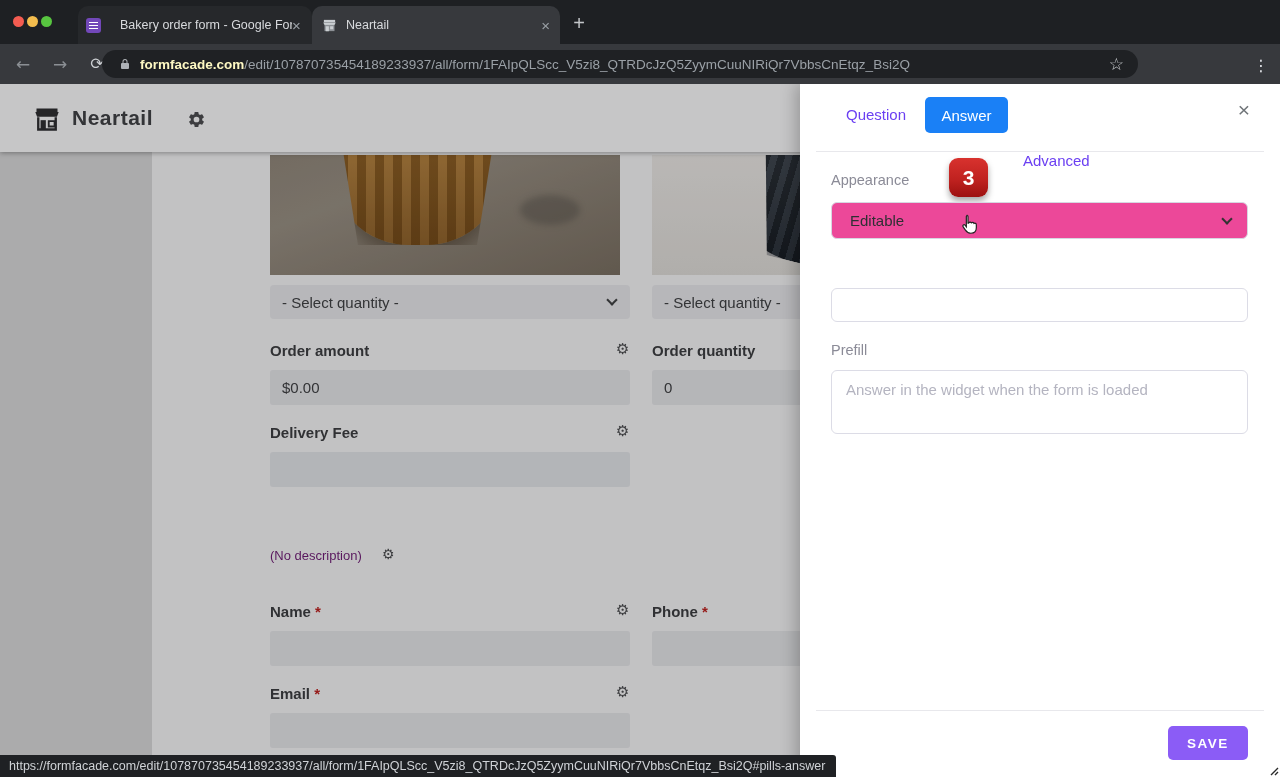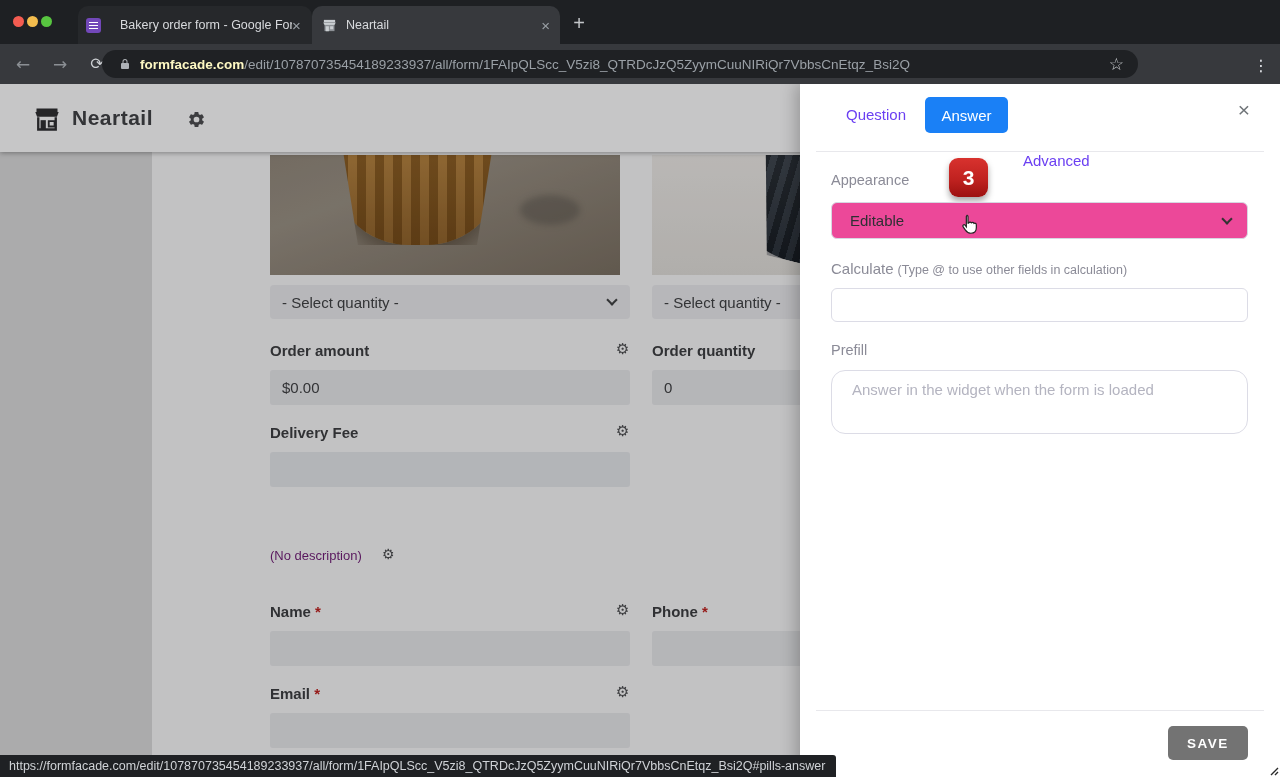--- a/index.html
+++ b/index.html
@@ -50,24 +50,24 @@
   .ptab { position:absolute; font-size:15px; color:#6b3ff2; top:22px; }
   .ptab-active { position:absolute; left:125px; top:13px; width:83px; height:36px; background:#1a80f6; border-radius:5px; color:#fff; font-size:15px; display:flex; align-items:center; justify-content:center; }
   .panel-close { position:absolute; right:30px; top:15px; color:#6f7478; font-size:21px; line-height:21px; }
   .pdivider { position:absolute; left:16px; width:448px; height:1px; background:#e8e8ec; }
   .plabel { position:absolute; left:31px; font-size:14.5px; color:#8b8b97; }
   .phint { font-size:12.5px; color:#8b8b97; }
   .pselect { position:absolute; left:31px; top:118px; width:417px; height:37px; border:1px solid #d7d7e2; border-radius:6px; background:#ec4899; display:flex; align-items:center; }
   .pselect-text { font-size:15px; color:#2e2f33; padding-left:18px; }
   .pchev { width:8px; height:8px; border-right:2px solid #333; border-bottom:2px solid #333; transform:rotate(45deg); position:absolute; right:16px; top:12px; }
   .pinput { position:absolute; left:31px; width:417px; height:34px; border:1px solid #dcdce6; border-radius:6px; background:#fff; }
-  .ptextarea { position:absolute; left:31px; top:286px; width:417px; height:64px; border:1px solid #dcdce6; border-radius:14px; background:#fff; font-size:15px; color:#b4b4c0; padding:10px 20px; font-family:"Liberation Sans", sans-serif; resize:none; }
+  .ptextarea { position:absolute; left:31px; top:286px; width:417px; height:64px; border:1px solid #dcdce6; border-radius:6px; background:#fff; font-size:15px; color:#b4b4c0; padding:10px 14px; font-family:"Liberation Sans", sans-serif; resize:none; }
   .ptextarea::placeholder { color:#b4b4c0; opacity:1; }
   .badge { position:absolute; left:149px; top:74px; width:39px; height:39px; border-radius:9px; background:linear-gradient(180deg,#d8322e 0%,#c02220 55%,#9c1110 100%); box-shadow:0 4px 6px rgba(0,0,0,0.35); color:#fff; font-size:21px; font-weight:700; display:flex; align-items:center; justify-content:center; }
-  .save-btn { position:absolute; left:368px; top:642px; width:80px; height:34px; background:#737373; border-radius:5px; color:#fff; font-size:13.5px; font-weight:700; letter-spacing:1.5px; display:flex; align-items:center; justify-content:center; }
+  .save-btn { position:absolute; left:368px; top:642px; width:80px; height:34px; background:#8b5cf6; border-radius:5px; color:#fff; font-size:13.5px; font-weight:700; letter-spacing:1.5px; display:flex; align-items:center; justify-content:center; }
 
   
   .statusbar { position:absolute; left:0; top:755px; width:836px; height:22px; background:#1f2124; border-top-right-radius:3px; z-index:70; display:flex; align-items:center; }
   .statusbar span { color:#d0d3d7; font-size:12.5px; padding-left:9px; white-space:nowrap; }
 
   .cursor { position:absolute; left:958px; top:128px; z-index:90; }
   .win-resize { position:absolute; right:1px; bottom:1px; z-index:80; }
 </style>
 </head>
 <body>
@@ -198,21 +198,20 @@
       <div class="pdivider" style="top:67px;"></div>
 
       <div class="badge">3</div>
 
       <span class="plabel" style="top:88px;">Appearance</span>
       <div class="pselect">
         <span class="pselect-text">Editable</span>
         <span class="pchev"></span>
       </div>
 
-      <span class="plabel" style="top:176px;"><span style="font-size:15px;">Calculate</span> <span class="phint">(Type @ to use other fields in calculation)</span></span>
       <div class="pinput" style="top:204px;"></div>
 
       <span class="plabel" style="top:258px;">Prefill</span>
       <textarea class="ptextarea" placeholder="Answer in the widget when the form is loaded" style=""></textarea>
 
       <div class="pdivider" style="top:626px;"></div>
       <div class="save-btn">SAVE</div>
     </div>
 
     <svg class="cursor" width="22" height="24" viewBox="0 0 24 26">

